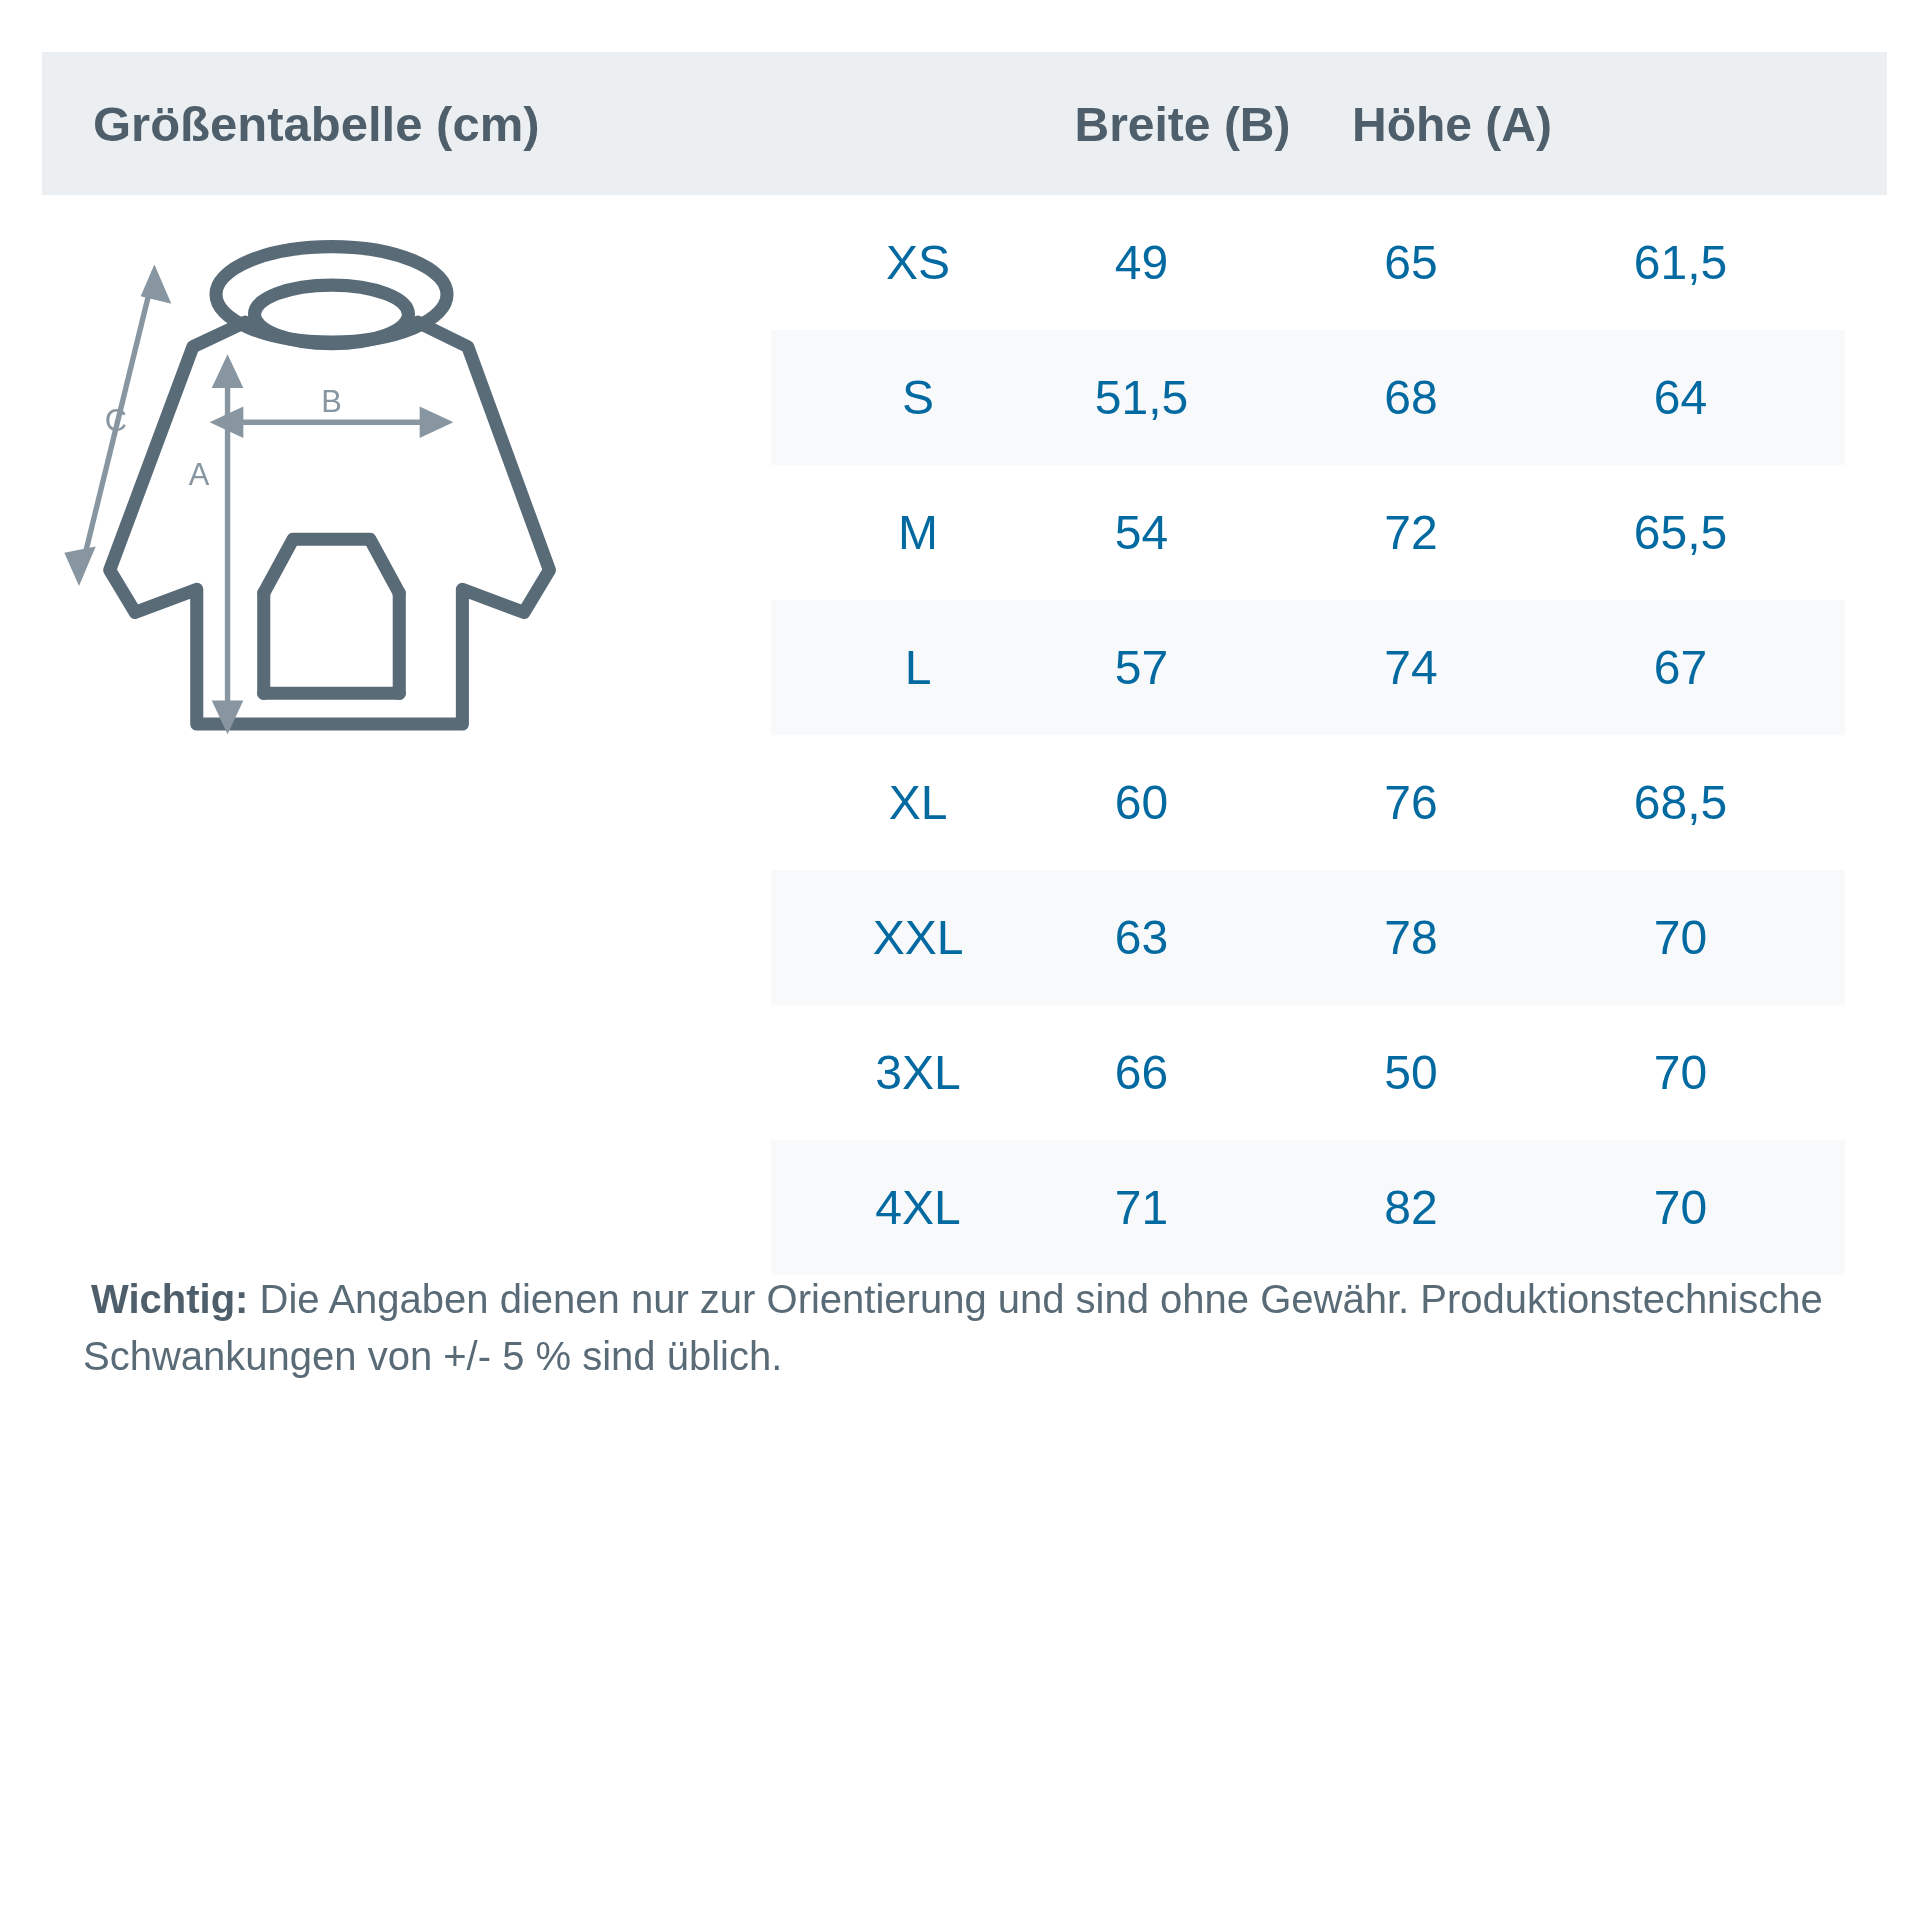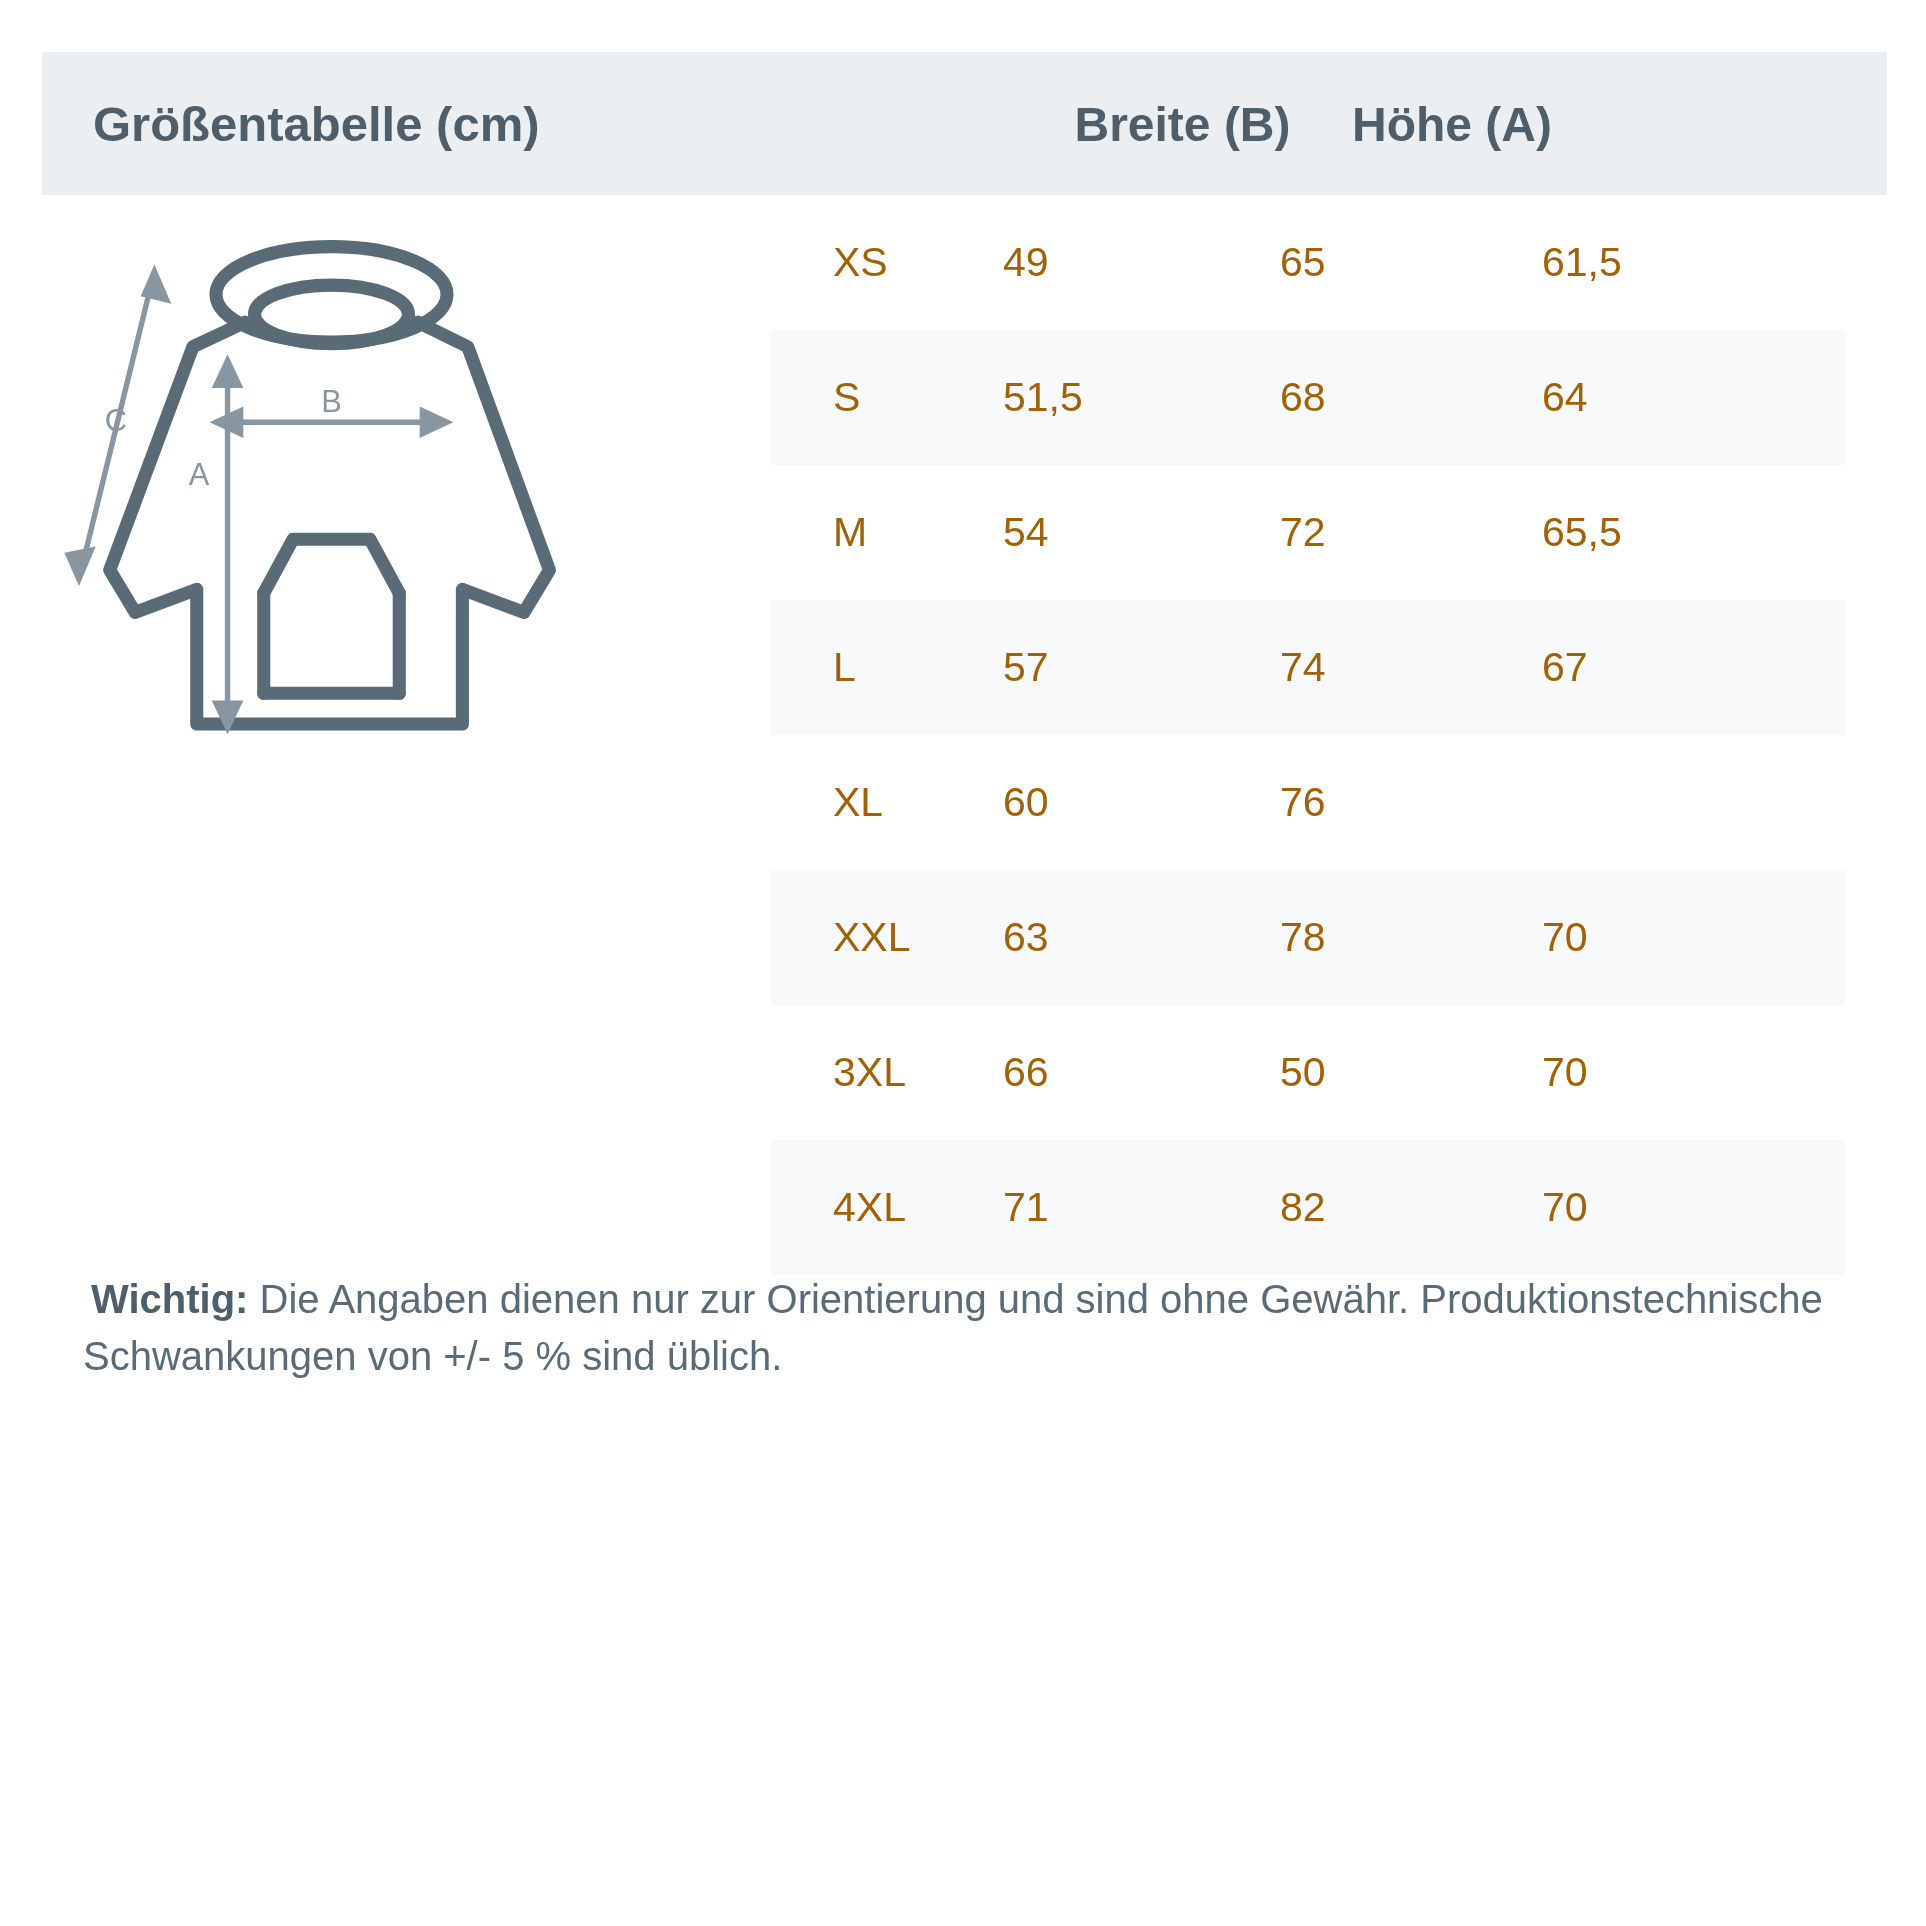--- a/index.html
+++ b/index.html
@@ -72,23 +72,23 @@
     top: 195px;
     width: 1074px;
   }
   .row {
     display: flex;
     align-items: center;
     height: 135px;
   }
   .row.alt { background: #f7f9fa; }
   .cell {
-    font-size: 41px;
-    color: #a16207;
-    text-align: left;
+    font-size: 48px;
+    color: #0369a1;
+    text-align: center;
     white-space: nowrap;
   }
   .cell.c0 { width: 170px; margin-left: 62px; }
   .cell.c1 { width: 277px; }
   .cell.c2 { width: 262px; }
   .cell.c3 { width: 277px; }
 
   
   .illustration {
     position: absolute;
@@ -199,20 +199,21 @@
     <div class="row alt">
       <div class="cell c0">L</div>
       <div class="cell c1">57</div>
       <div class="cell c2">74</div>
       <div class="cell c3">67</div>
     </div>
     <div class="row">
       <div class="cell c0">XL</div>
       <div class="cell c1">60</div>
       <div class="cell c2">76</div>
+      <div class="cell c3">68,5</div>
     </div>
     <div class="row alt">
       <div class="cell c0">XXL</div>
       <div class="cell c1">63</div>
       <div class="cell c2">78</div>
       <div class="cell c3">70</div>
     </div>
     <div class="row">
       <div class="cell c0">3XL</div>
       <div class="cell c1">66</div>

